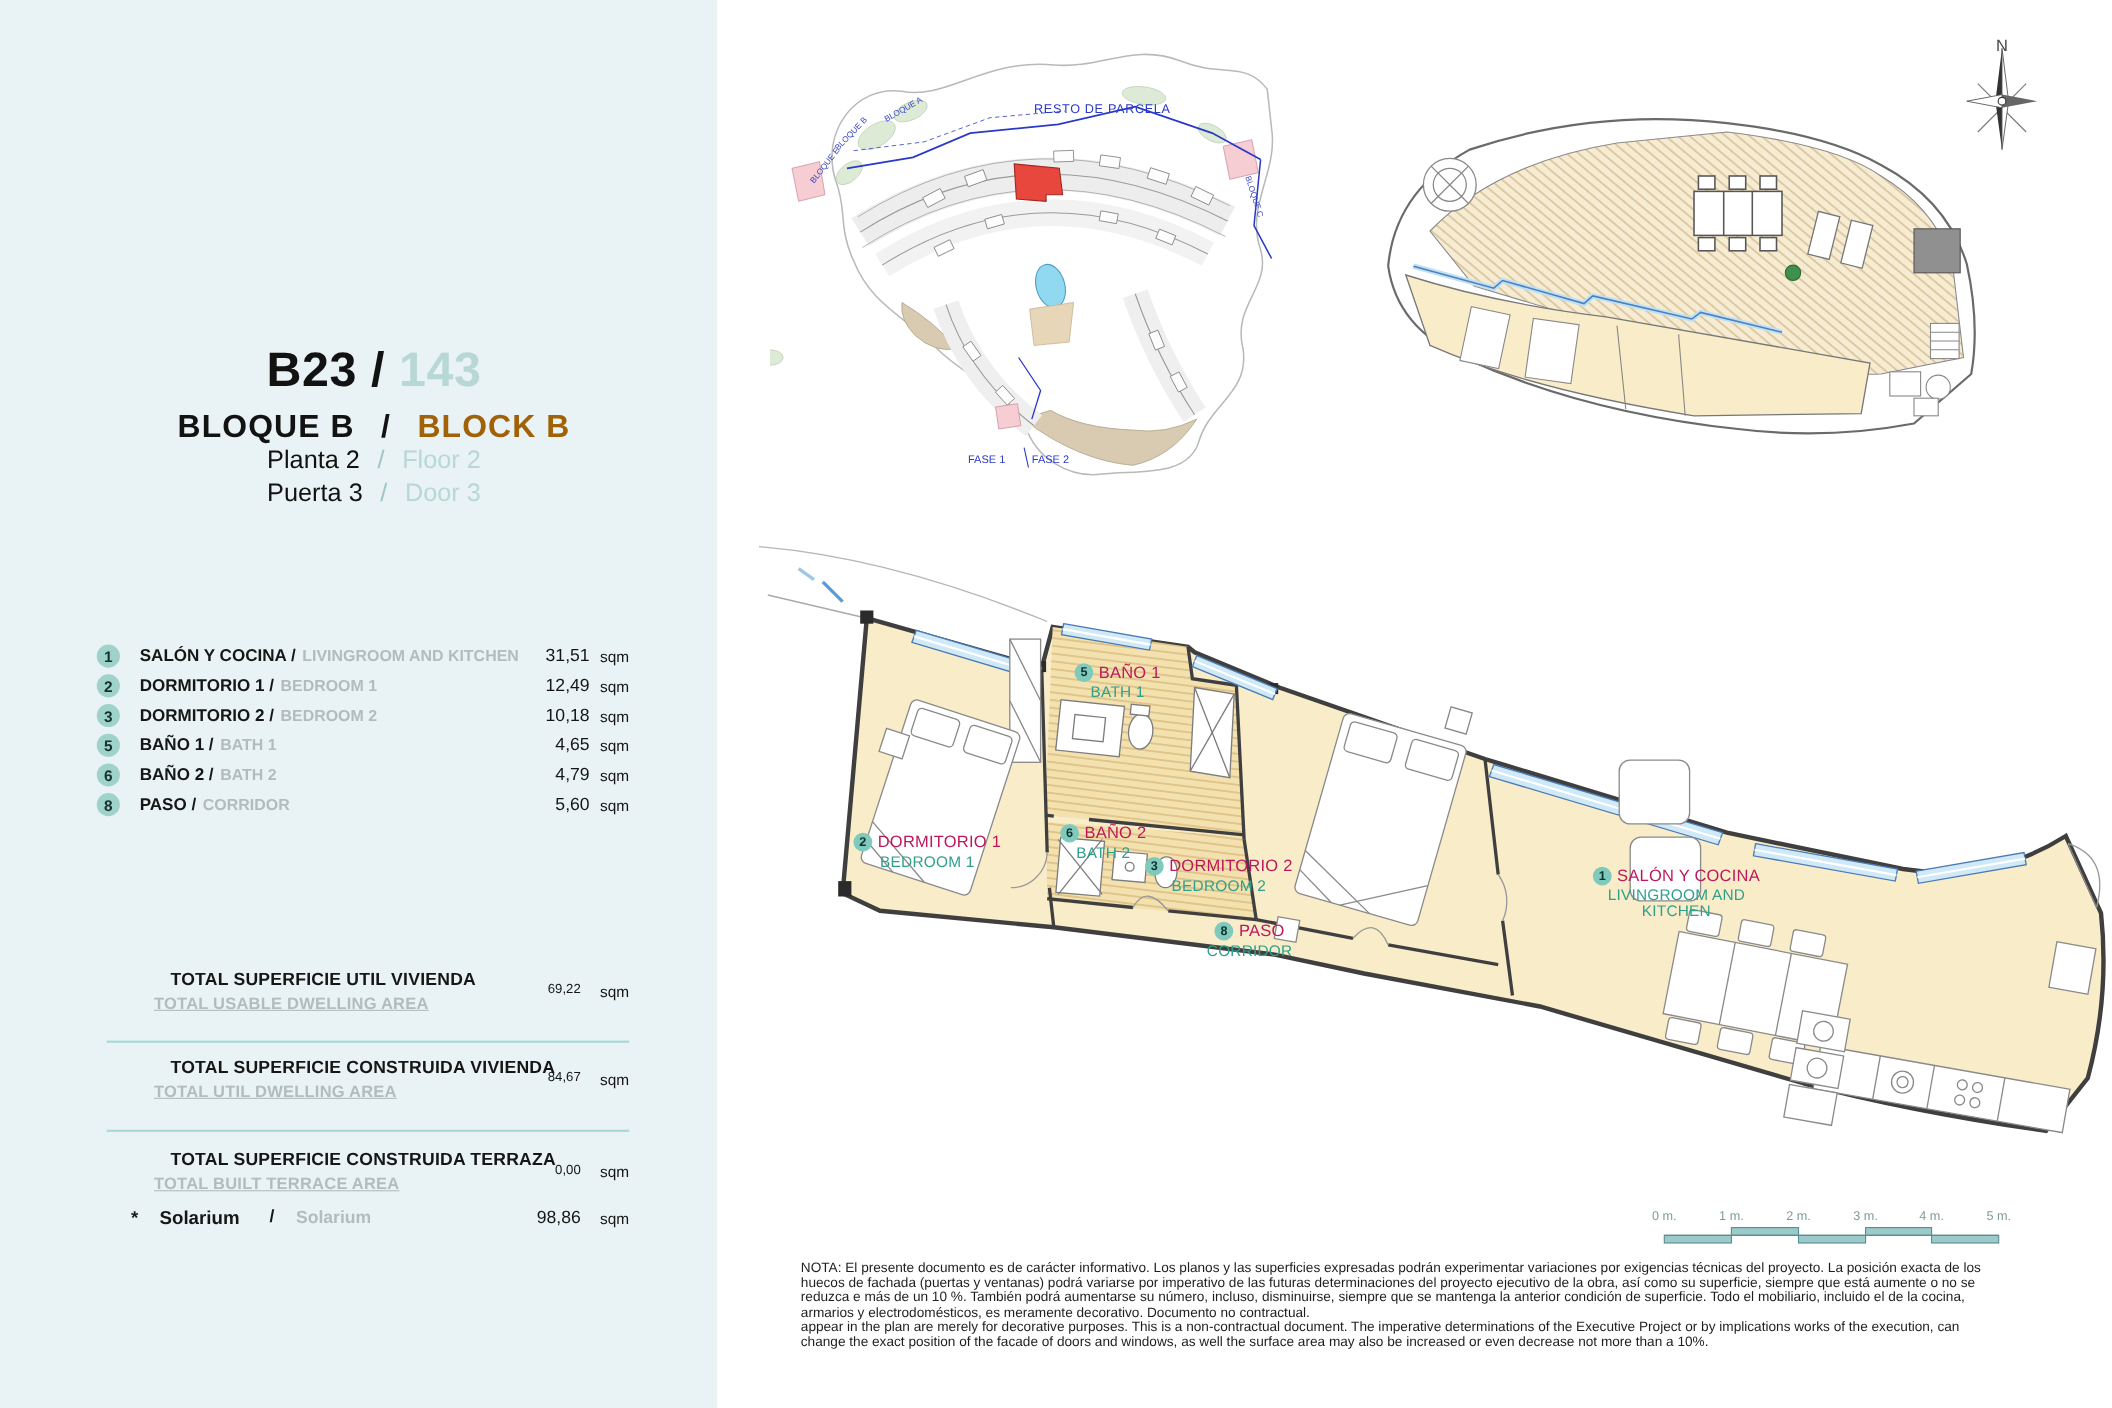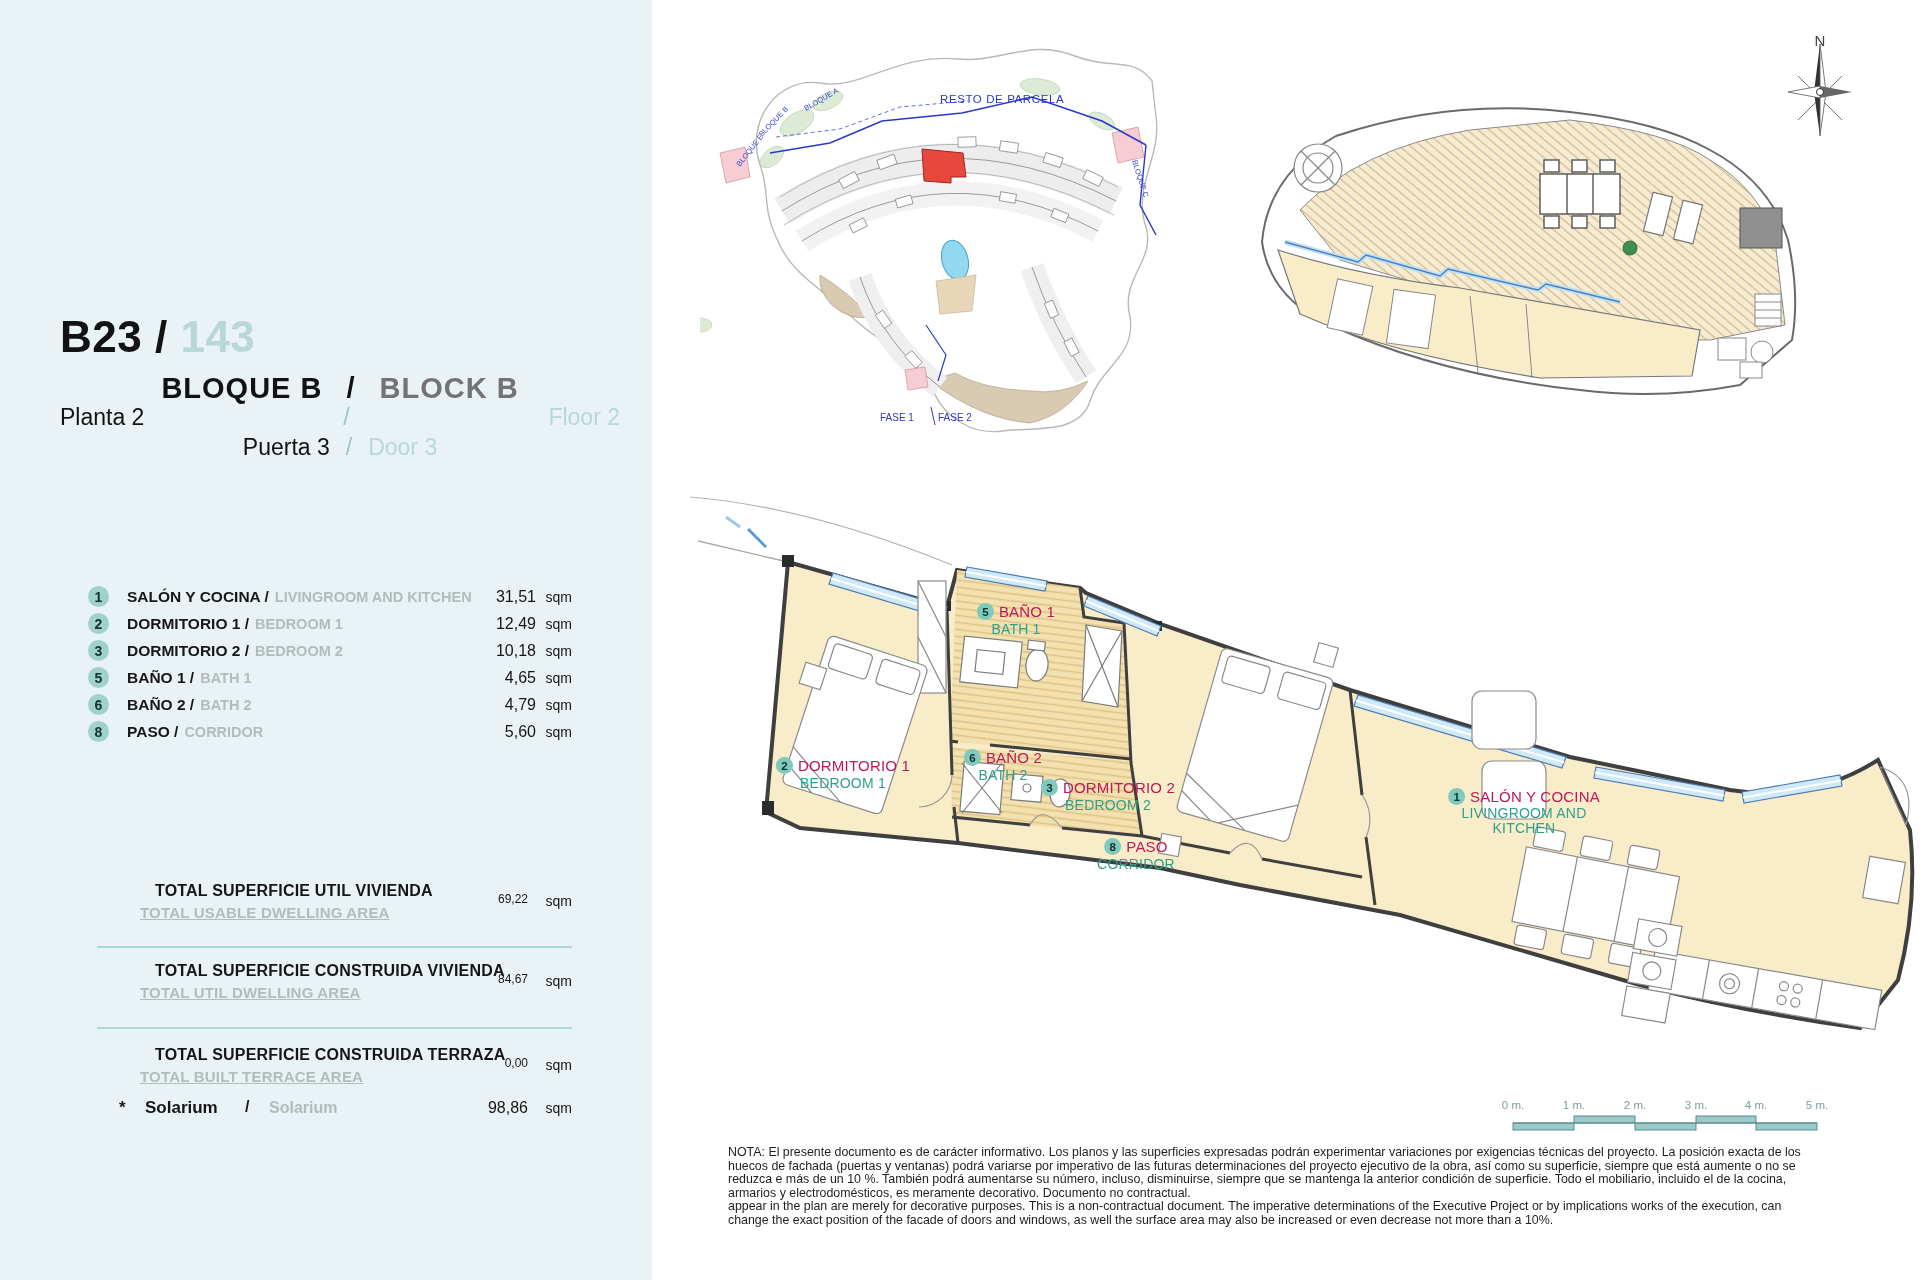--- a/index.html
+++ b/index.html
@@ -3,26 +3,26 @@
 <meta charset="utf-8">
 <style>
   html,body{margin:0;padding:0;}
   body{
     width:1920px;height:1280px;position:relative;overflow:hidden;
     background:#ffffff;font-family:"Liberation Sans",sans-serif;
     -webkit-font-smoothing:antialiased;
   }
   
   .sidebar{position:absolute;left:0;top:0;width:652px;height:1280px;background:#e9f2f4;}
-  .unit-title{position:absolute;left:60px;top:312px;width:560px;text-align:left;
+  .unit-title{position:absolute;left:60px;top:312px;width:560px;text-align:center;
     font-size:44px;font-weight:bold;color:#121212;letter-spacing:.5px;white-space:nowrap;}
   .unit-title .lt{color:#b7d8d4;}
   .block-line{position:absolute;left:60px;top:372px;width:560px;display:flex;justify-content:center;
     gap:24px;font-size:29px;font-weight:bold;color:#121212;letter-spacing:1px;white-space:nowrap;}
-  .block-line .lt{color:#737373;}
+  .block-line .lt{color:#a16207;}
   .sub-line{position:absolute;left:60px;width:560px;display:flex;justify-content:center;gap:16px;
     font-size:23px;color:#121212;white-space:nowrap;}
   .sub-line .lt{color:#b7d8d4;}
   .sub-line .sep{color:#9fc6c2;}
   .rooms{position:absolute;left:88px;top:583px;width:484px;}
   .room-row{position:relative;height:27px;display:flex;align-items:center;}
   .badge{width:21px;height:21px;border-radius:50%;background:#9fd2ca;color:#14312c;
     font-size:14px;font-weight:bold;display:flex;align-items:center;justify-content:center;
     margin-right:18px;flex:0 0 21px;}
   .room-es{font-size:15.5px;font-weight:bold;color:#161616;white-space:nowrap;}
@@ -66,21 +66,21 @@
   <div class="unit-title">
     <span>B23</span>
     <span>/</span>
     <span class="lt">143</span>
   </div>
   <div class="block-line">
     <span>BLOQUE B</span>
     <span>/</span>
     <span class="lt">BLOCK B</span>
   </div>
-  <div class="sub-line" style="top:404px;justify-content:space-between;">
+  <div class="sub-line" style="top:404px;">
     <span>Planta 2</span>
     <span class="sep">/</span>
     <span class="lt">Floor 2</span>
   </div>
   <div class="sub-line" style="top:434px;text-align:right;">
     <span>Puerta 3</span>
     <span class="sep">/</span>
     <span class="lt">Door 3</span>
   </div>
 

